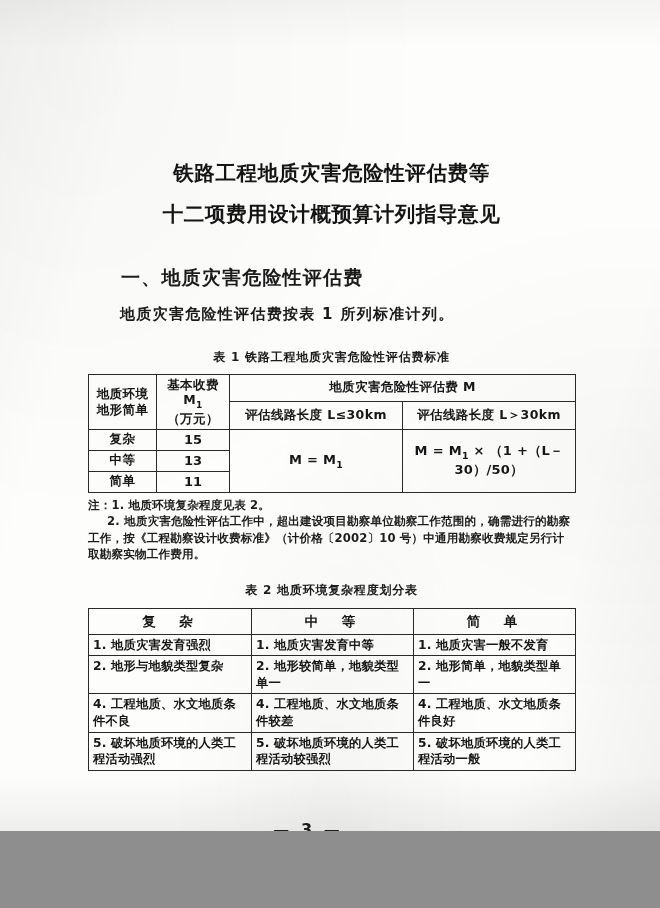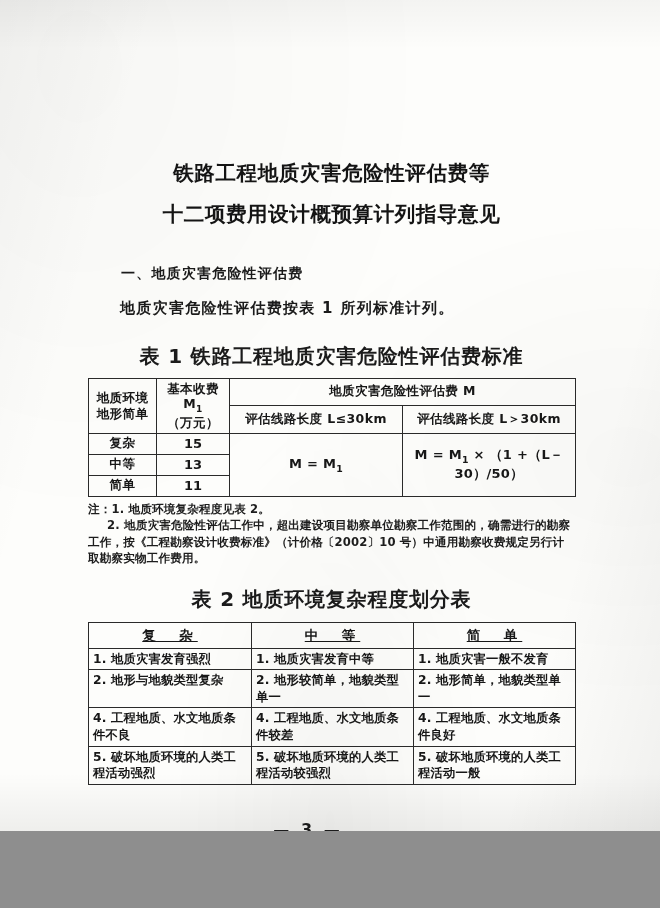--- a/index.html
+++ b/index.html
@@ -47,43 +47,42 @@
     line-height: 1.0;
     color: #141414;
   }
   .doc-title .line1 { margin-top: 163px; }
   .doc-title .line2 { margin-top: 20px; }
 
   
   .section-heading {
     margin-top: 42px;
     margin-left: 33px;
-    font-size: 14px;
+    font-size: 19px;
     font-weight: bold;
     letter-spacing: 1.2px;
     line-height: 1.2;
-    font-family: Liberation Serif, serif;
   }
   .body-para {
     margin-top: 13px;
     font-size: 15px;
     font-weight: bold;
     line-height: 1.72;
     letter-spacing: 1.3px;
     text-align: justify;
     text-justify: inter-character;
   }
   .body-para.indent { text-indent: 32px; }
   .body-para.short { text-align: left; }
 
   
   .table-caption {
     text-align: center;
     font-weight: bold;
-    font-size: 20px;
+    font-size: 12px;
     letter-spacing: .8px;
   }
   #caption-t1 { margin-top: 21px; margin-bottom: 8px; }
   #caption-t2 { margin-top: 20px; margin-bottom: 9px; }
 
   
   table {
     border-collapse: collapse;
     width: 487px;
     table-layout: fixed;
@@ -98,21 +97,21 @@
   
   #table-fee td { font-size: 12.5px; text-align: center; letter-spacing: .4px; }
   #table-fee .hdr-stack { line-height: 1.25; padding: 2px 2px; }
   #table-fee .num { font-size: 13px; letter-spacing: 0; }
   #table-fee .formula { font-size: 13px; letter-spacing: .3px; }
   #table-fee .sub { font-size: .72em; vertical-align: sub; }
   #table-fee tr.data-row td { height: 18px; }
 
   
   #table-grade td { font-size: 12.3px; line-height: 1.35; letter-spacing: .2px; vertical-align: top; padding: 2px 4px; }
-  #table-grade .col-head { text-align: center; font-size: 13.5px; letter-spacing: 5px; padding: 3px 0; text-decoration: underline; }
+  #table-grade .col-head { text-align: center; font-size: 13.5px; letter-spacing: 5px; padding: 3px 0; }
 
   
   .notes {
     margin-top: 4px;
     font-size: 11.6px;
     font-weight: bold;
     line-height: 1.42;
     letter-spacing: .15px;
     color: #1d1d1d;
   }

